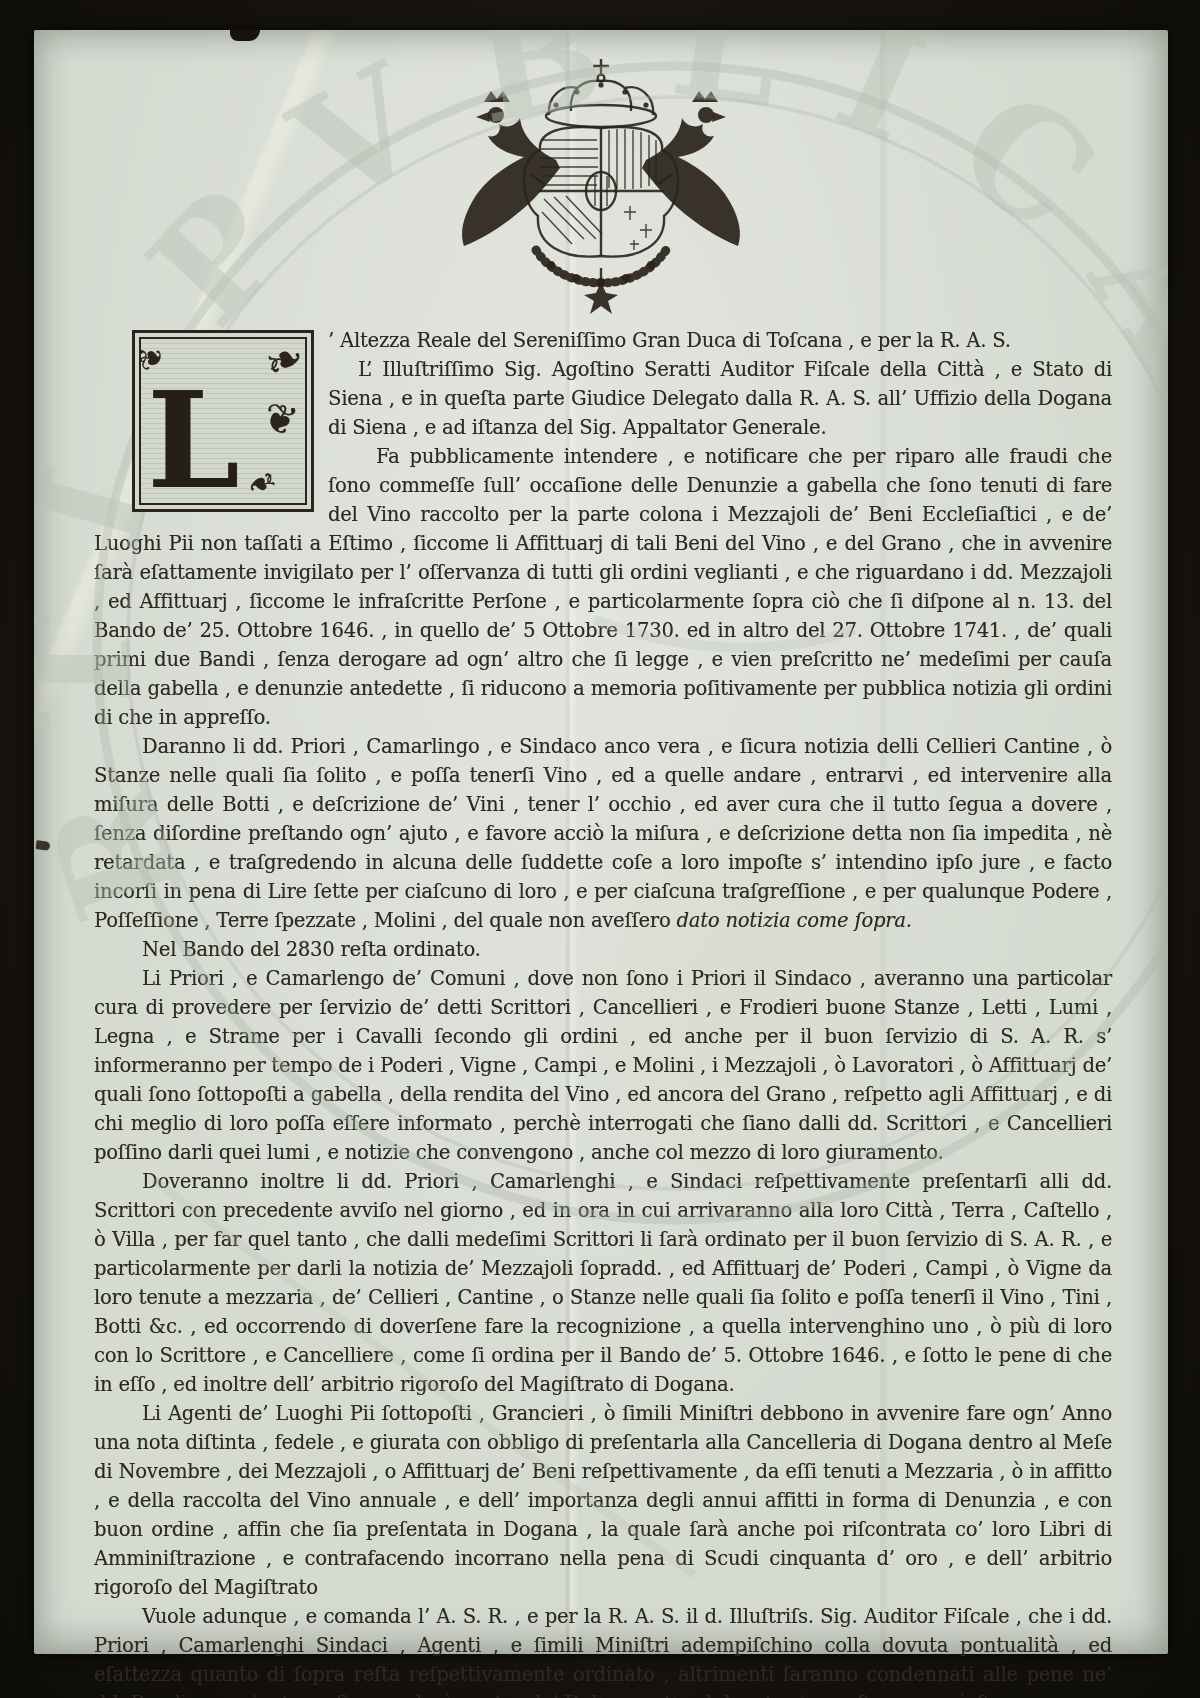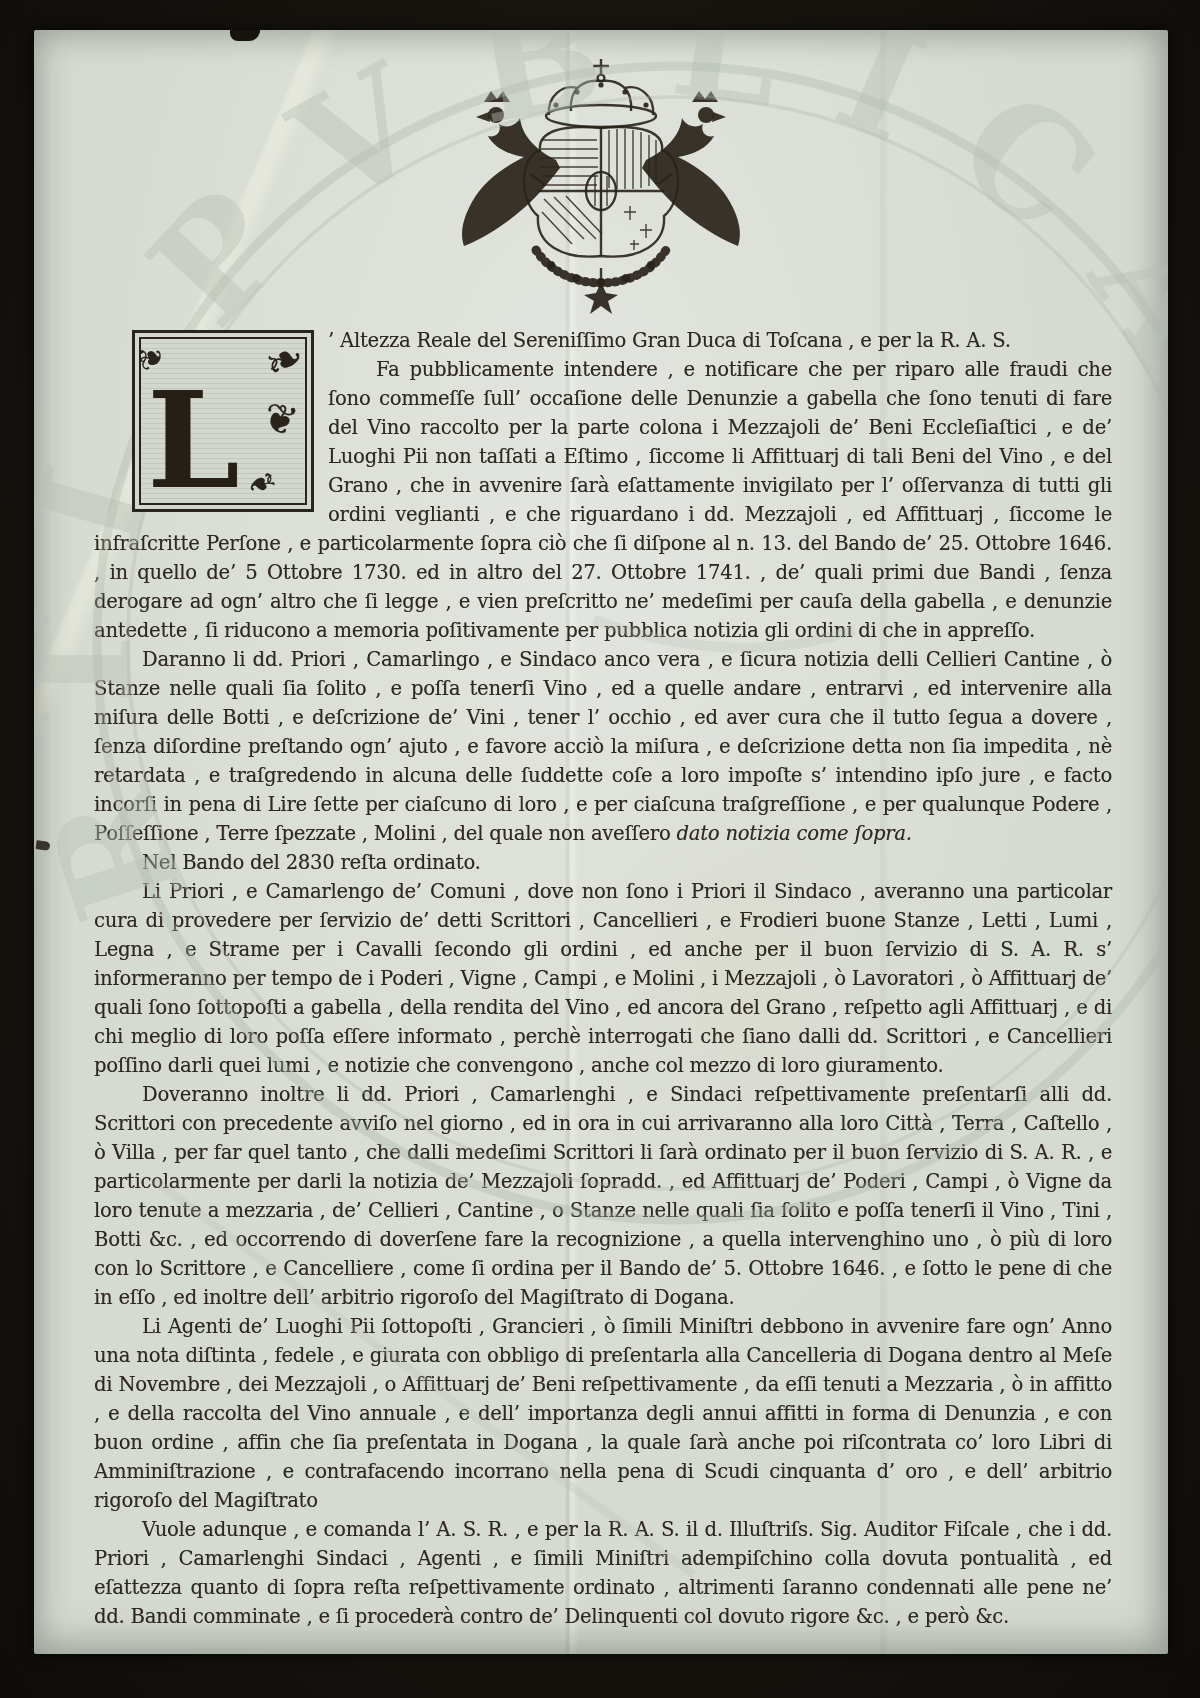--- a/index.html
+++ b/index.html
@@ -124,20 +124,21 @@
 
       <div class="dropcap">
         <span class="orn orn1">❧</span>
         <span class="orn orn2">❦</span>
         <span class="orn orn3">❧</span>
         <span class="orn orn4">❦</span>
         <span class="dc-letter">L</span>
       </div>
 
       <p class="para">’ Altezza Reale del Sereniſſimo Gran Duca di Toſcana , e per la R. A. S.</p>
+      <p class="para ind">L’ Illuſtriſſimo Sig. Agoſtino Seratti Auditor Fiſcale della Città , e Stato di Siena , e in queſta parte Giudice Delegato dalla R. A. S. all’ Uffizio della Dogana di Siena , e ad iſtanza del Sig. Appaltator Generale.</p>
       <p class="para ind2">Fa pubblicamente intendere , e notificare che per riparo alle fraudi che ſono commeſſe ſull’ occaſione delle Denunzie a gabella che ſono tenuti di fare del Vino raccolto per la parte colona i Mezzajoli de’ Beni Eccleſiaſtici , e de’ Luoghi Pii non taſſati a Eſtimo , ſiccome li Affittuarj di tali Beni del Vino , e del Grano , che in avvenire ſarà eſattamente invigilato per l’ oſſervanza di tutti gli ordini veglianti , e che riguardano i dd. Mezzajoli , ed Affittuarj , ſiccome le infraſcritte Perſone , e particolarmente ſopra ciò che ſi diſpone al n. 13. del Bando de’ 25. Ottobre 1646. , in quello de’ 5 Ottobre 1730. ed in altro del 27. Ottobre 1741. , de’ quali primi due Bandi , ſenza derogare ad ogn’ altro che ſi legge , e vien preſcritto ne’ medeſimi per cauſa della gabella , e denunzie antedette , ſi riducono a memoria poſitivamente per pubblica notizia gli ordini di che in appreſſo.</p>
       <p class="para ind2"><span>Daranno li dd. Priori , Camarlingo , e Sindaco anco vera , e ſicura notizia delli Cellieri Cantine , ò Stanze nelle quali ſia ſolito , e poſſa tenerſi Vino , ed a quelle andare , entrarvi , ed intervenire alla miſura delle Botti , e deſcrizione de’ Vini , tener l’ occhio , ed aver cura che il tutto ſegua a dovere , ſenza diſordine preſtando ogn’ ajuto , e favore acciò la miſura , e deſcrizione detta non ſia impedita , nè retardata , e traſgredendo in alcuna delle ſuddette coſe a loro impoſte s’ intendino ipſo jure , e facto incorſi in pena di Lire ſette per ciaſcuno di loro , e per ciaſcuna traſgreſſione , e per qualunque Podere , Poſſeſſione , Terre ſpezzate , Molini , del quale non aveſſero</span><em class="ital"> dato notizia come ſopra.</em></p>
       <p class="para ind2">Nel Bando del 2830 reſta ordinato.</p>
       <p class="para ind2">Li Priori , e Camarlengo de’ Comuni , dove non ſono i Priori il Sindaco , averanno una particolar cura di provedere per ſervizio de’ detti Scrittori , Cancellieri , e Frodieri buone Stanze , Letti , Lumi , Legna , e Strame per i Cavalli ſecondo gli ordini , ed anche per il buon ſervizio di S. A. R. s’ informeranno per tempo de i Poderi , Vigne , Campi , e Molini , i Mezzajoli , ò Lavoratori , ò Affittuarj de’ quali ſono ſottopoſti a gabella , della rendita del Vino , ed ancora del Grano , reſpetto agli Affittuarj , e di chi meglio di loro poſſa eſſere informato , perchè interrogati che ſiano dalli dd. Scrittori , e Cancellieri poſſino darli quei lumi , e notizie che convengono , anche col mezzo di loro giuramento.</p>
       <p class="para ind2">Doveranno inoltre li dd. Priori , Camarlenghi , e Sindaci reſpettivamente preſentarſi alli dd. Scrittori con precedente avviſo nel giorno , ed in ora in cui arrivaranno alla loro Città , Terra , Caſtello , ò Villa , per far quel tanto , che dalli medeſimi Scrittori li ſarà ordinato per il buon ſervizio di S. A. R. , e particolarmente per darli la notizia de’ Mezzajoli ſopradd. , ed Affittuarj de’ Poderi , Campi , ò Vigne da loro tenute a mezzaria , de’ Cellieri , Cantine , o Stanze nelle quali ſia ſolito e poſſa tenerſi il Vino , Tini , Botti &amp;c. , ed occorrendo di doverſene fare la recognizione , a quella intervenghino uno , ò più di loro con lo Scrittore , e Cancelliere , come ſi ordina per il Bando de’ 5. Ottobre 1646. , e ſotto le pene di che in eſſo , ed inoltre dell’ arbitrio rigoroſo del Magiſtrato di Dogana.</p>
       <p class="para ind2">Li Agenti de’ Luoghi Pii ſottopoſti , Grancieri , ò ſimili Miniſtri debbono in avvenire fare ogn’ Anno una nota diſtinta , fedele , e giurata con obbligo di preſentarla alla Cancelleria di Dogana dentro al Meſe di Novembre , dei Mezzajoli , o Affittuarj de’ Beni reſpettivamente , da eſſi tenuti a Mezzaria , ò in affitto , e della raccolta del Vino annuale , e dell’ importanza degli annui affitti in forma di Denunzia , e con buon ordine , affin che ſia preſentata in Dogana , la quale ſarà anche poi riſcontrata co’ loro Libri di Amminiſtrazione , e contrafacendo incorrano nella pena di Scudi cinquanta d’ oro , e dell’ arbitrio rigoroſo del Magiſtrato</p>
       <p class="para ind2">Vuole adunque , e comanda l’ A. S. R. , e per la R. A. S. il d. Illuſtriſs. Sig. Auditor Fiſcale , che i dd. Priori , Camarlenghi Sindaci , Agenti , e ſimili Miniſtri adempiſchino colla dovuta pontualità , ed eſattezza quanto di ſopra reſta reſpettivamente ordinato , altrimenti ſaranno condennati alle pene ne’ dd. Bandi comminate , e ſi procederà contro de’ Delinquenti col dovuto rigore &amp;c. , e però &amp;c.</p>
 
     </div>
   </div>

